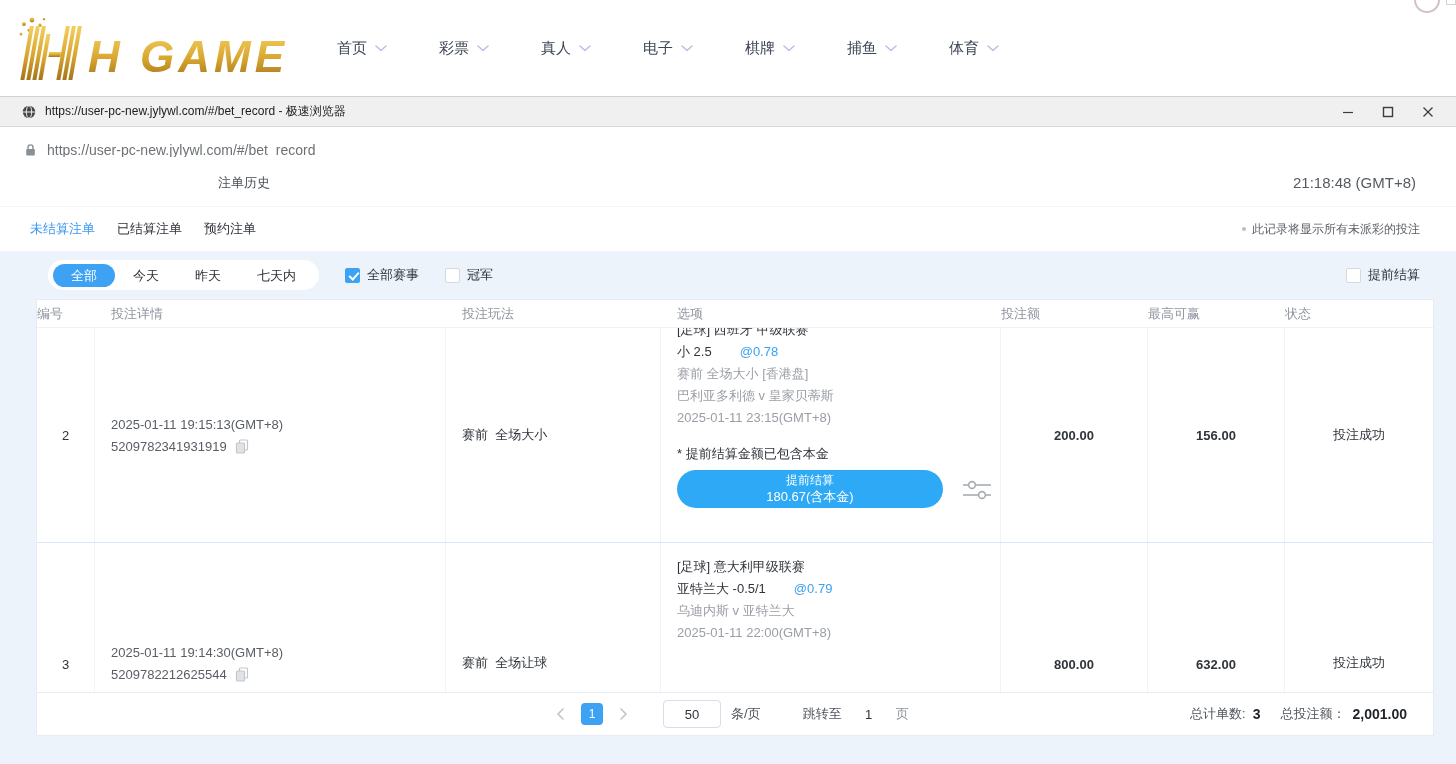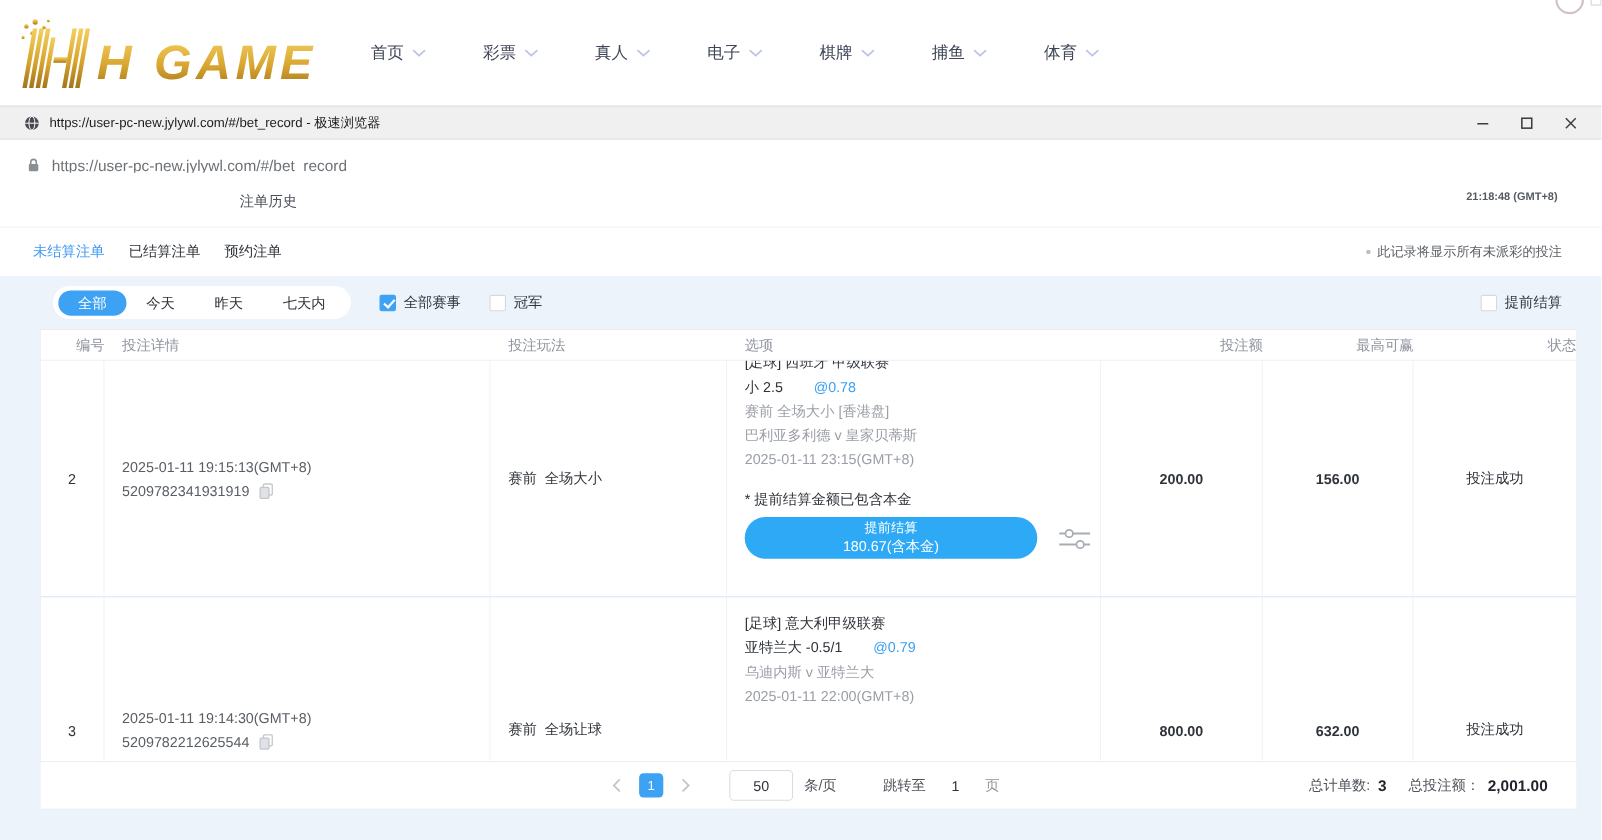--- a/index.html
+++ b/index.html
@@ -20,21 +20,21 @@
   .titlebar-title { font-size:12px; color:#1b1c1e; margin-left:9px; }
   .win-controls { margin-left:auto; display:flex; }
   .win-btn { width:40px; height:28px; display:flex; align-items:center; justify-content:center; cursor:pointer; }
   .addressbar { height:46px; background:#fff; border-bottom:1px solid #e3e5e8; display:flex; align-items:center; padding-left:25px; gap:11px; }
   .url-text { font-size:14px; color:#6e7276; }
 
   
   .content { position:absolute; top:60px; left:0; right:0; bottom:0; background:#fff; }
   .content-header { height:50px; position:relative; border-bottom:1px solid #f1f3f6; }
   .page-title { position:absolute; left:218px; top:17px; font-size:13px; color:#4b5058; }
-  .clock { position:absolute; right:40px; top:17px; font-size:10px; color:#565b62;font-weight:bold; }
+  .clock { position:absolute; right:40px; top:17px; font-size:15px; color:#565b62; }
 
   .tab-row { height:44px; display:flex; align-items:center; padding-left:30px; gap:22px; position:relative; }
   .tab { font-size:13px; color:#2f333a; cursor:pointer; }
   .tab.active { color:#3b97f4; }
   .note { position:absolute; right:36px; display:flex; align-items:center; gap:6px; font-size:12px; color:#5c6066; }
   .note-dot { width:4px; height:4px; border-radius:50%; background:#b9bdc6; }
 
   .panel { position:absolute; top:94px; left:0; right:0; bottom:0; background:#edf3fa; }
   .filter-row { height:48px; display:flex; align-items:center; padding-left:48px; gap:26px; position:relative; }
   .pill-group { background:#fff; border-radius:16px; height:30px; display:flex; align-items:center; padding:0 5px; }
@@ -45,21 +45,21 @@
   .cb-box.checked { background:#3ea2f4; border-color:#3ea2f4; }
   .cb-box.checked::after { content:""; position:absolute; left:4.5px; top:1.5px; width:4px; height:8px; border:solid #fff; border-width:0 2px 2px 0; transform:rotate(42deg); }
   .filter-right { position:absolute; right:36px; }
 
   
   .table-wrap { margin:0 22px 0 36px; background:#fff; border:1px solid #e7ecf4; }
   .t-header, .t-row { display:grid; grid-template-columns:58px 351px 215px 340px 147px 137px 1fr; }
   .t-header { height:28px; align-items:center; border-bottom:1px solid #eef1f6; }
   .t-header > div { font-size:13px; color:#8f949f; }
   .th-left { padding-left:16px; }
-  .th-center { text-align:right; }
+  .th-center { text-align:left; }
   .t-row > .cell { border-right:1px solid #f0f3f8; }
   .t-row > .cell:last-child { border-right:none; }
   .row2 { height:215px; border-bottom:1px solid #d9e8f8; }
   .row3 { height:150px; border-bottom:1px solid #e7ecf4; }
 
   .cell-no { display:flex; align-items:center; justify-content:center; font-size:13px; color:#2f333a; }
   .cell-detail { padding-left:16px; display:flex; flex-direction:column; justify-content:center; gap:7px; font-size:13px; color:#595e65; }
   .detail-id { display:flex; align-items:center; gap:8px; }
   .copy-btn { cursor:pointer; display:inline-flex; }
   .cell-play { padding-left:16px; display:flex; align-items:center; font-size:13px; color:#2f333a; white-space:pre; }

